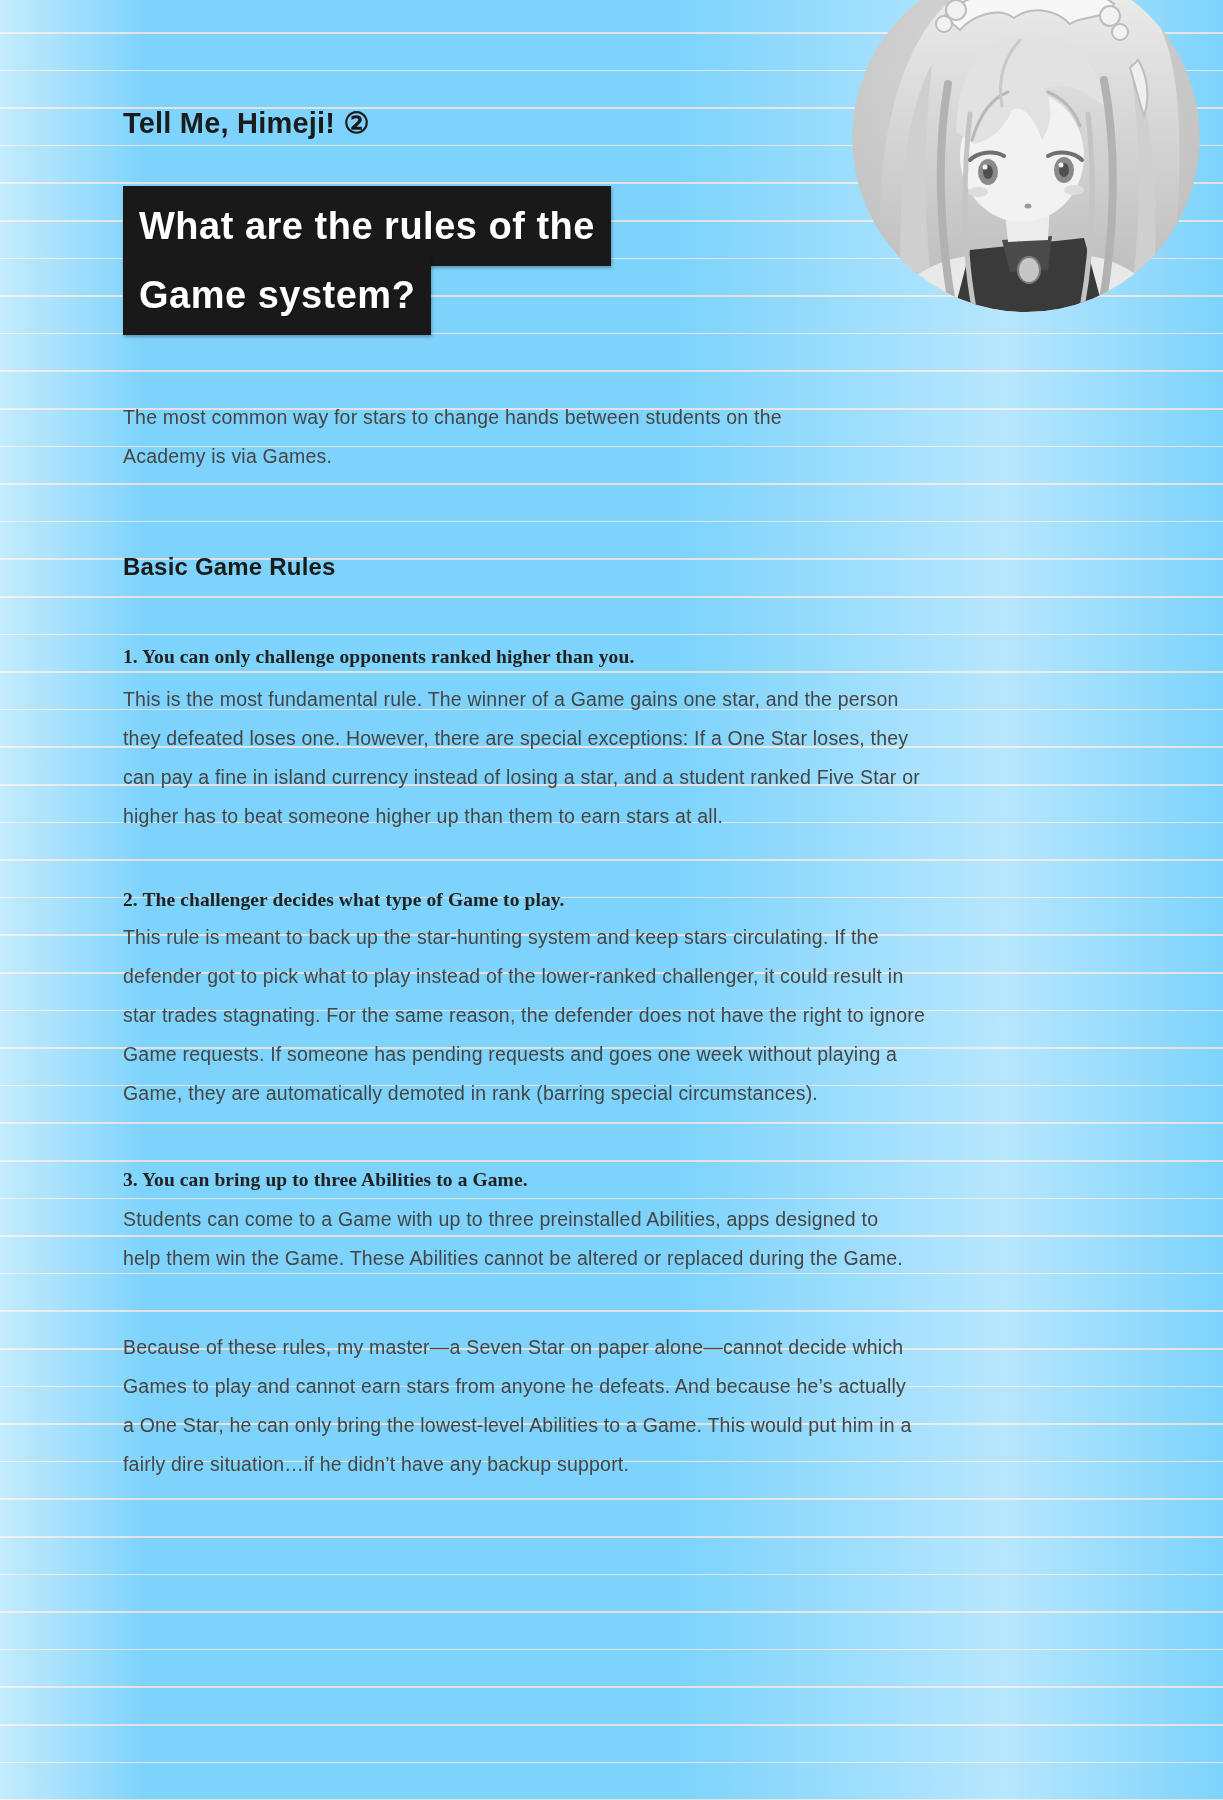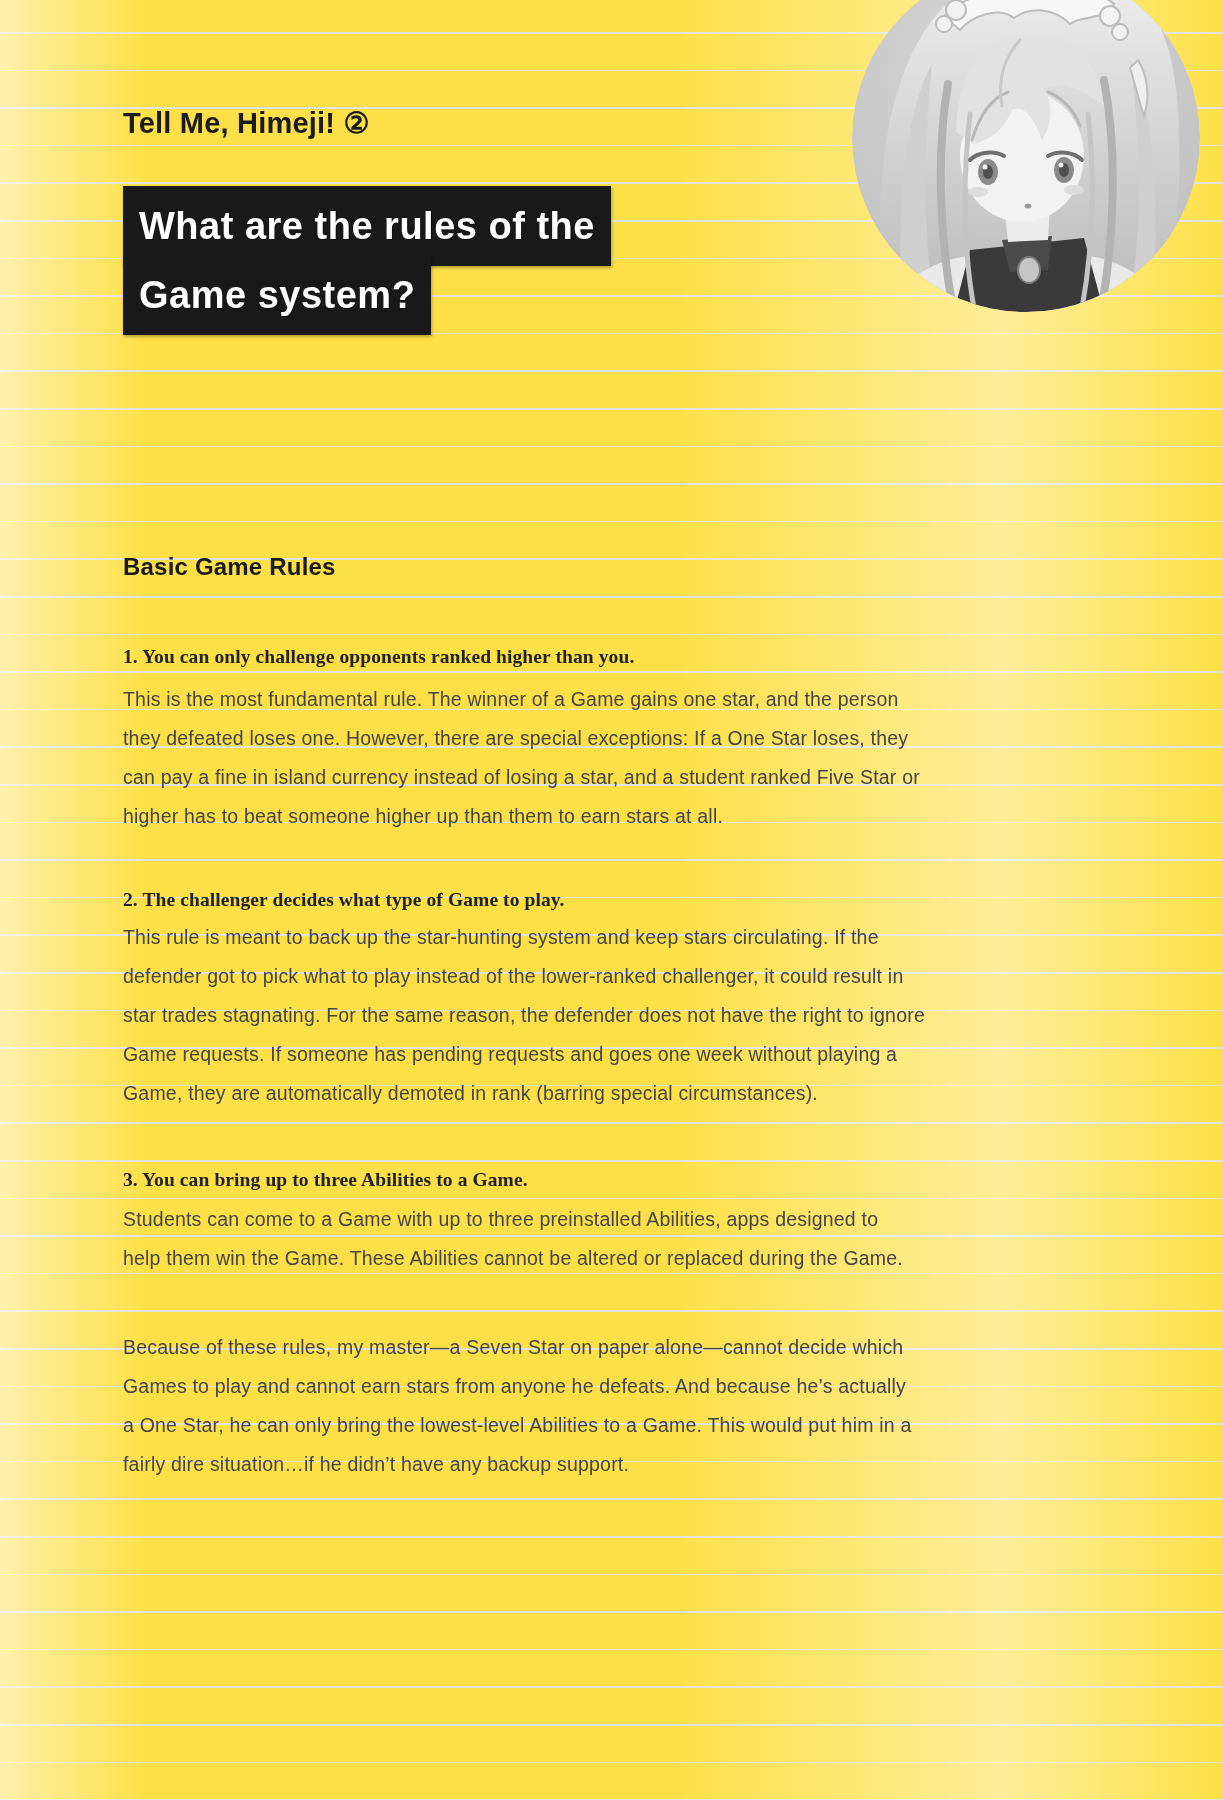--- a/index.html
+++ b/index.html
@@ -1,17 +1,17 @@
 <!DOCTYPE html>
 <html><head>
 <meta charset="utf-8">
 <style>
   html,body{margin:0;padding:0;background:#ffffff;}
   .page{
-    position:relative;width:1223px;height:1800px;background:#fde047;overflow:hidden;
+    position:relative;width:1223px;height:1800px;background:#7dd3fc;overflow:hidden;
     font-family:"Liberation Sans",sans-serif;
   }
   
   .ruled-lines{
     position:absolute;left:0;top:-4px;width:100%;height:1810px;pointer-events:none;
     background:repeating-linear-gradient(180deg,
       transparent 0px, transparent 36px,
       #e2e2e2 36px, #e2e2e2 37.6px);
   }
   .ruled-lines::after{
@@ -135,20 +135,22 @@
     </svg>
   </div>
 
   <h2 class="series-title">Tell Me, Himeji! ②</h2>
 
   <div>
     <span class="headline-line headline-1">What are the rules of the</span>
     <span class="headline-line headline-2">Game system?</span>
   </div>
 
+  <p class="body-text intro">The most common way for stars to change hands between students on the
+Academy is via Games.</p>
 
   <h3 class="section-heading">Basic Game Rules</h3>
 
   <h4 class="rule-heading rule1-heading">1. You can only challenge opponents ranked higher than you.</h4>
   <p class="body-text rule1-body">This is the most fundamental rule. The winner of a Game gains one star, and the person
 they defeated loses one. However, there are special exceptions: If a One Star loses, they
 can pay a fine in island currency instead of losing a star, and a student ranked Five Star or
 higher has to beat someone higher up than them to earn stars at all.</p>
 
   <h4 class="rule-heading rule2-heading">2. The challenger decides what type of Game to play.</h4>

